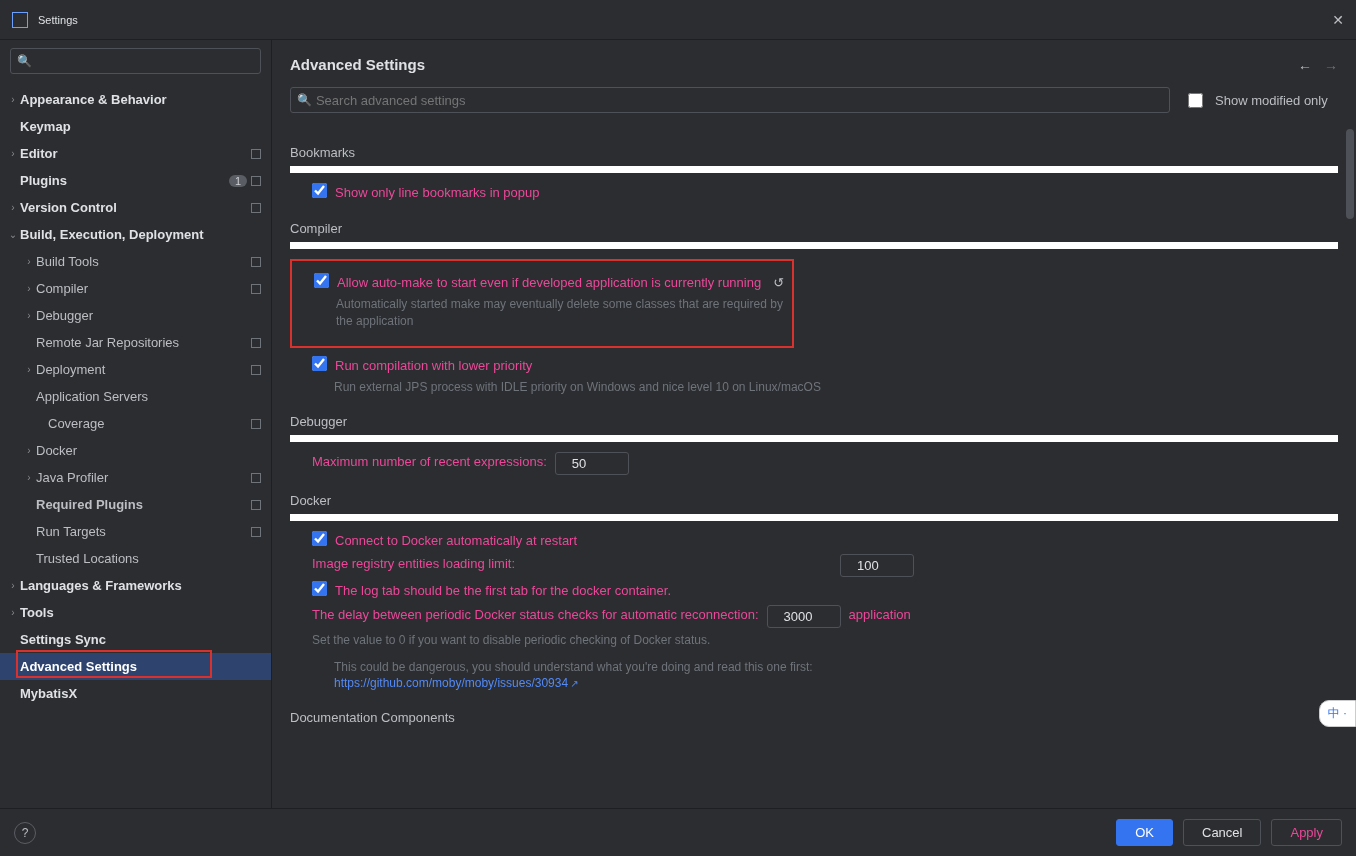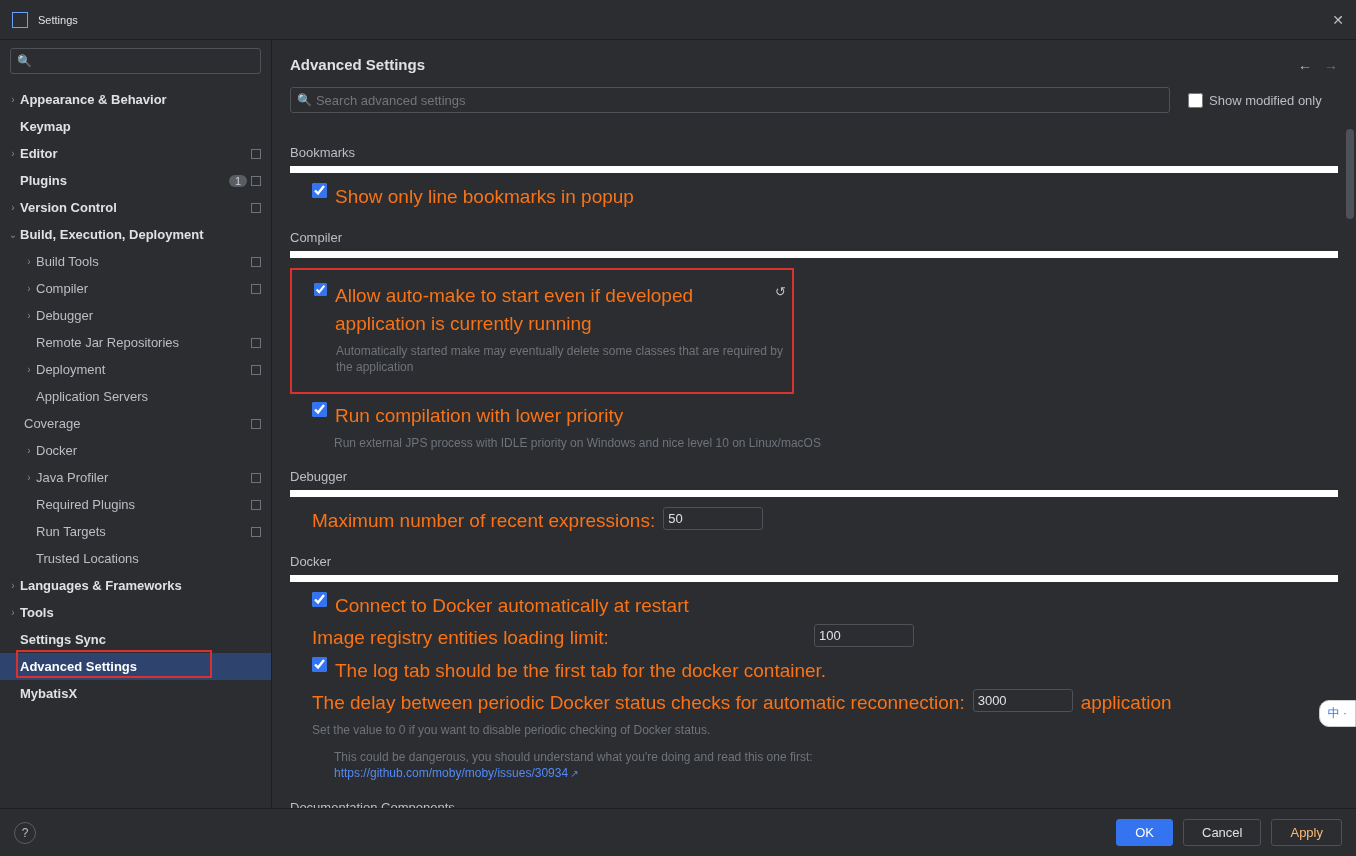--- a/index.html
+++ b/index.html
@@ -115,21 +115,21 @@
     font-size: 14px;
   }
   .nav-arrows span:first-child { color: #bcbec4; cursor:pointer; }
   .filter-row {
     display: flex;
     align-items: center;
     padding: 0 18px 10px 18px;
     gap: 18px;
   }
   .filter-row .search-box { flex: 1; max-width: 880px; }
-  .chk-wrap { display: flex; align-items: flex-start; gap: 6px; font-size: 13px; cursor:pointer; }
+  .chk-wrap { display: flex; align-items: flex-start; gap: 12px; font-size: 13px; cursor:pointer; }
   input[type="checkbox"] {
     width: 15px; height: 15px;
     accent-color: #3574f0;
     cursor: pointer;
   }
   .scroll-area {
     flex: 1;
     overflow-y: auto;
     padding: 4px 18px 20px 18px;
     position: relative;
@@ -142,36 +142,36 @@
     padding-bottom: 6px;
   }
   .row {
     display: flex;
     align-items: flex-start;
     gap: 8px;
     margin: 4px 0 4px 22px;
     line-height: 1.5;
   }
   .row.flat { }
-  .row-label { color: #f97316; font-size: 19px; }
+  .row-label { color: #ec4899; font-size: 13px; }
   .desc {
     color: #6f737a;
     font-size: 12px;
     margin: 2px 0 10px 44px;
     max-width: 560px;
     line-height: 1.4;
   }
   .field-input {
     background: #2b2d30;
     border: 1px solid #4e5157;
     border-radius: 3px;
     color: #dfe1e5;
-    padding: 3px 4px;
-    font-size: 13px;
-    width: 100px;
+    padding: 3px 16px;
+    font-size: 13px;
+    width: 74px;
   }
   .link { color: #548af7; text-decoration: none; }
   .link-ext { font-size: 10px; margin-left: 2px; color: #548af7; }
   .highlight-box {
     border: 2px solid #d9322e;
     padding: 8px 6px 6px 0;
     margin: 4px 0 8px 0;
     width: 504px;
   }
   .reset-icon { color: #bcbec4; font-size: 13px; margin-left: 4px; }
@@ -194,21 +194,21 @@
   .btn {
     padding: 5px 18px;
     border-radius: 3px;
     border: 1px solid #4e5157;
     background: #2b2d30;
     color: #dfe1e5;
     font-size: 13px;
     cursor: pointer;
   }
   .btn.primary { background: #3574f0; border-color: #3574f0; color: #fff; }
-  .btn.disabled { color: #fdba74; cursor: default; }
+  .btn.disabled { color: #ec4899; cursor: default; }
   .footer .spacer { flex: 1; }
   .scrollbar-fake {
     position: absolute;
     right: 2px; top: 6px;
     width: 8px; height: 90px;
     background: #4e5157;
     border-radius: 4px;
   }
   .ime-badge {
     position: fixed;
@@ -290,34 +290,34 @@
           <span class="sq"></span>
         </div>
         <div class="tree-item" style="padding-left: 22px;">
           <span class="arrow">›</span>
           <span class="label">Deployment</span>
           <span class="sq"></span>
         </div>
         <div class="tree-item" style="padding-left: 36px;">
           <span class="label">Application Servers</span>
         </div>
-        <div class="tree-item" style="padding-left: 24px; gap: 48px;">
+        <div class="tree-item" style="padding-left: 48px; gap: 48px;">
           <span class="label">Coverage</span>
           <span class="sq"></span>
         </div>
         <div class="tree-item" style="padding-left: 22px;">
           <span class="arrow">›</span>
           <span class="label">Docker</span>
         </div>
         <div class="tree-item" style="padding-left: 22px;">
           <span class="arrow">›</span>
           <span class="label">Java Profiler</span>
           <span class="sq"></span>
         </div>
-        <div class="tree-item" style="padding-left: 36px;">
+        <div class="tree-item" style="padding-left: 36px; font-weight: bold;">
           <span class="label">Required Plugins</span>
           <span class="sq"></span>
         </div>
         <div class="tree-item" style="padding-left: 36px;">
           <span class="label">Run Targets</span>
           <span class="sq"></span>
         </div>
         <div class="tree-item" style="padding-left: 36px;">
           <span class="label">Trusted Locations</span>
         </div>

